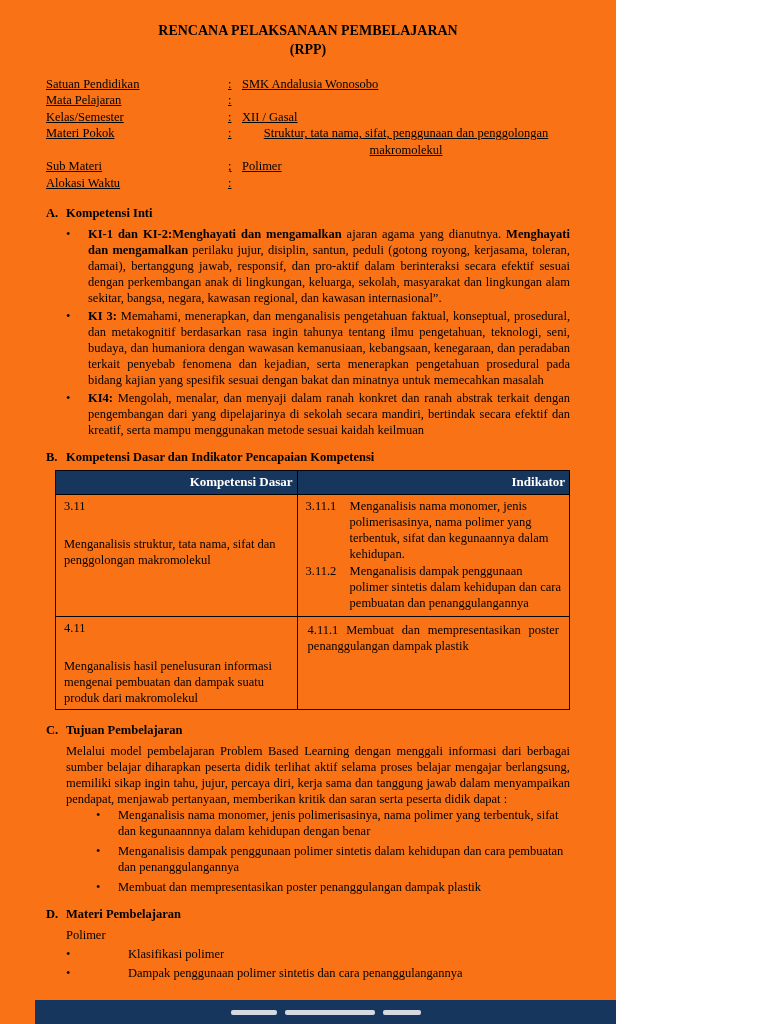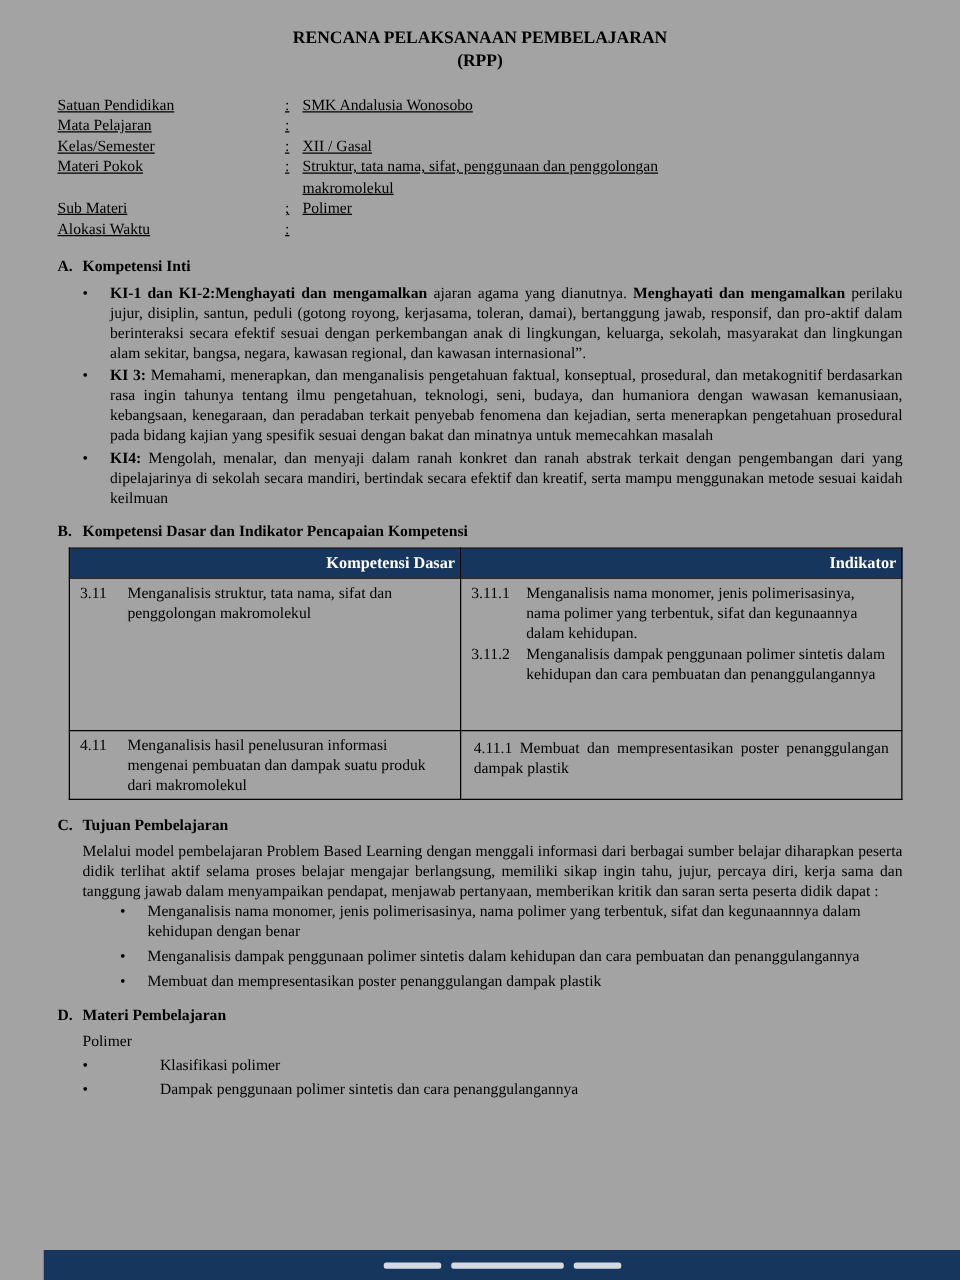--- a/index.html
+++ b/index.html
@@ -4,22 +4,22 @@
 <style>
   * { margin:0; padding:0; box-sizing:border-box; }
   html,body { background:#ffffff; }
   body {
     width:768px; height:1024px;
     font-family:"Liberation Serif", serif;
     color:#000;
   }
   .page {
     position:relative;
-    width:768px; height:1024px;
-    background:#a3a3a3;
+    width:616px; height:1024px;
+    background:#f97316;
     overflow:hidden;
   }
   .content {
     padding:22px 46px 0 46px;
     font-size:12.5px;
     line-height:1.28;
   }
   .doc-title {
     text-align:center;
     font-weight:bold;
@@ -62,21 +62,21 @@
     background:#17365d;
     color:#fff;
     font-weight:bold;
     text-align:right;
     font-size:13px;
     padding:3px 4px;
   }
   .col-kd { width:47%; }
   .col-ind { width:53%; }
   .row-tall td { height:122px; }
-  .kd-item { display:flex; }
+  .kd-item { display:flex;flex-direction:column; }
   .kd-num { flex:0 0 38px; }
   .kd-text { flex:1; }
   .ind-item { display:flex; margin-bottom:1px;justify-content:space-between; }
   .ind-num { flex:0 0 44px; }
   .ind-text { flex:1; }
   .ind-par { padding:2px 2px 0 2px; }
   
   .c-intro { margin-left:20px; text-align:justify; }
   .bullets-c { padding-left:50px; }
   .bullets-c .bullet-row { margin-bottom:4px; }
@@ -128,21 +128,21 @@
         <span class="meta-sep">:</span>
       </div>
       <div class="meta-row">
         <span class="meta-label">Kelas/Semester</span>
         <span class="meta-sep">:</span>
         <span class="meta-value">XII / Gasal</span>
       </div>
       <div class="meta-row">
         <span class="meta-label">Materi Pokok</span>
         <span class="meta-sep">:</span>
-        <span class="meta-value" style="max-width:330px;">Struktur, tata nama, sifat, penggunaan dan penggolongan makromolekul</span>
+        <span class="meta-value" style="max-width:330px;text-align:center;">Struktur, tata nama, sifat, penggunaan dan penggolongan makromolekul</span>
       </div>
       <div class="meta-row">
         <span class="meta-label">Sub Materi</span>
         <span class="meta-sep">;</span>
         <span class="meta-value">Polimer</span>
       </div>
       <div class="meta-row">
         <span class="meta-label">Alokasi Waktu</span>
         <span class="meta-sep">:</span>
       </div>

